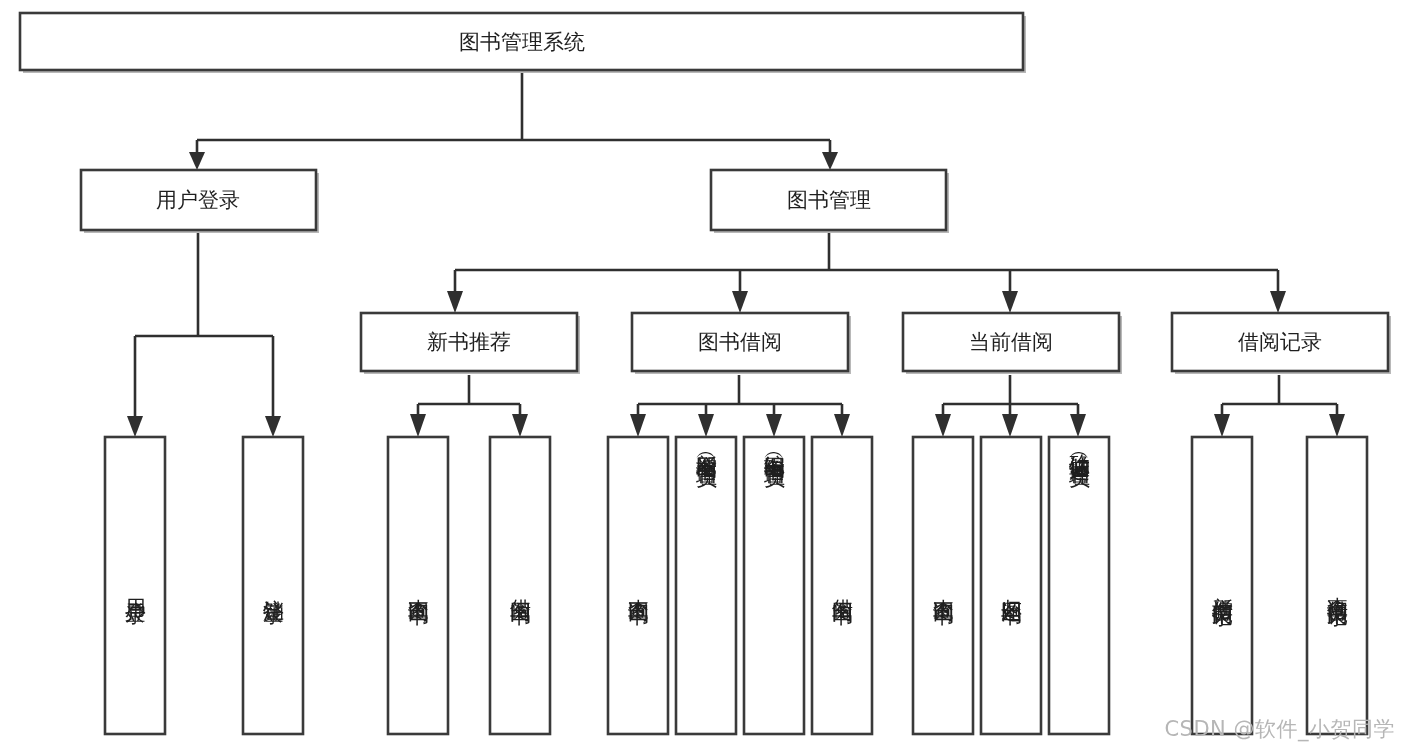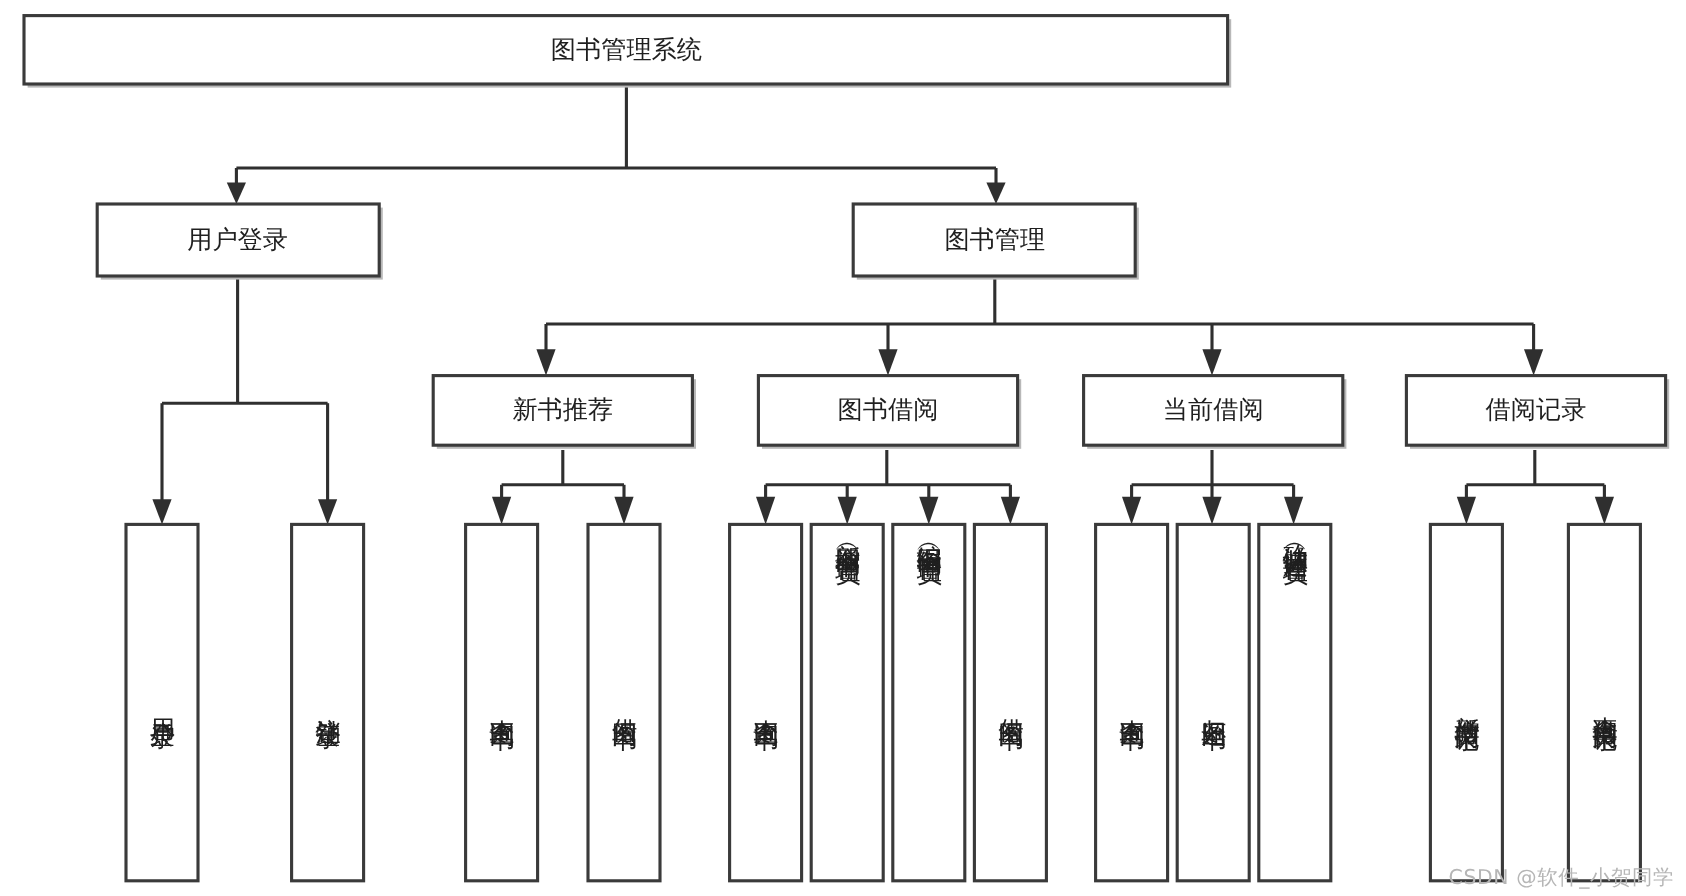--- a/index.html
+++ b/index.html
@@ -68,21 +68,21 @@
     line-height: 1.0;
     letter-spacing: 2px;
     color: #1f1f1f;
     white-space: nowrap;
   }
   #watermark {
     position: absolute;
     right: 10px;
     bottom: 4px;
     font-family: "DejaVu Sans", "Liberation Sans", sans-serif;
-    font-size: 17px;
+    font-size: 21px;
     color: #b6b6b6;
     letter-spacing: 0.5px;
     user-select: none;
   }
 </style>
 </head>
 <body>
 
 <div id="diagram-root">
 

